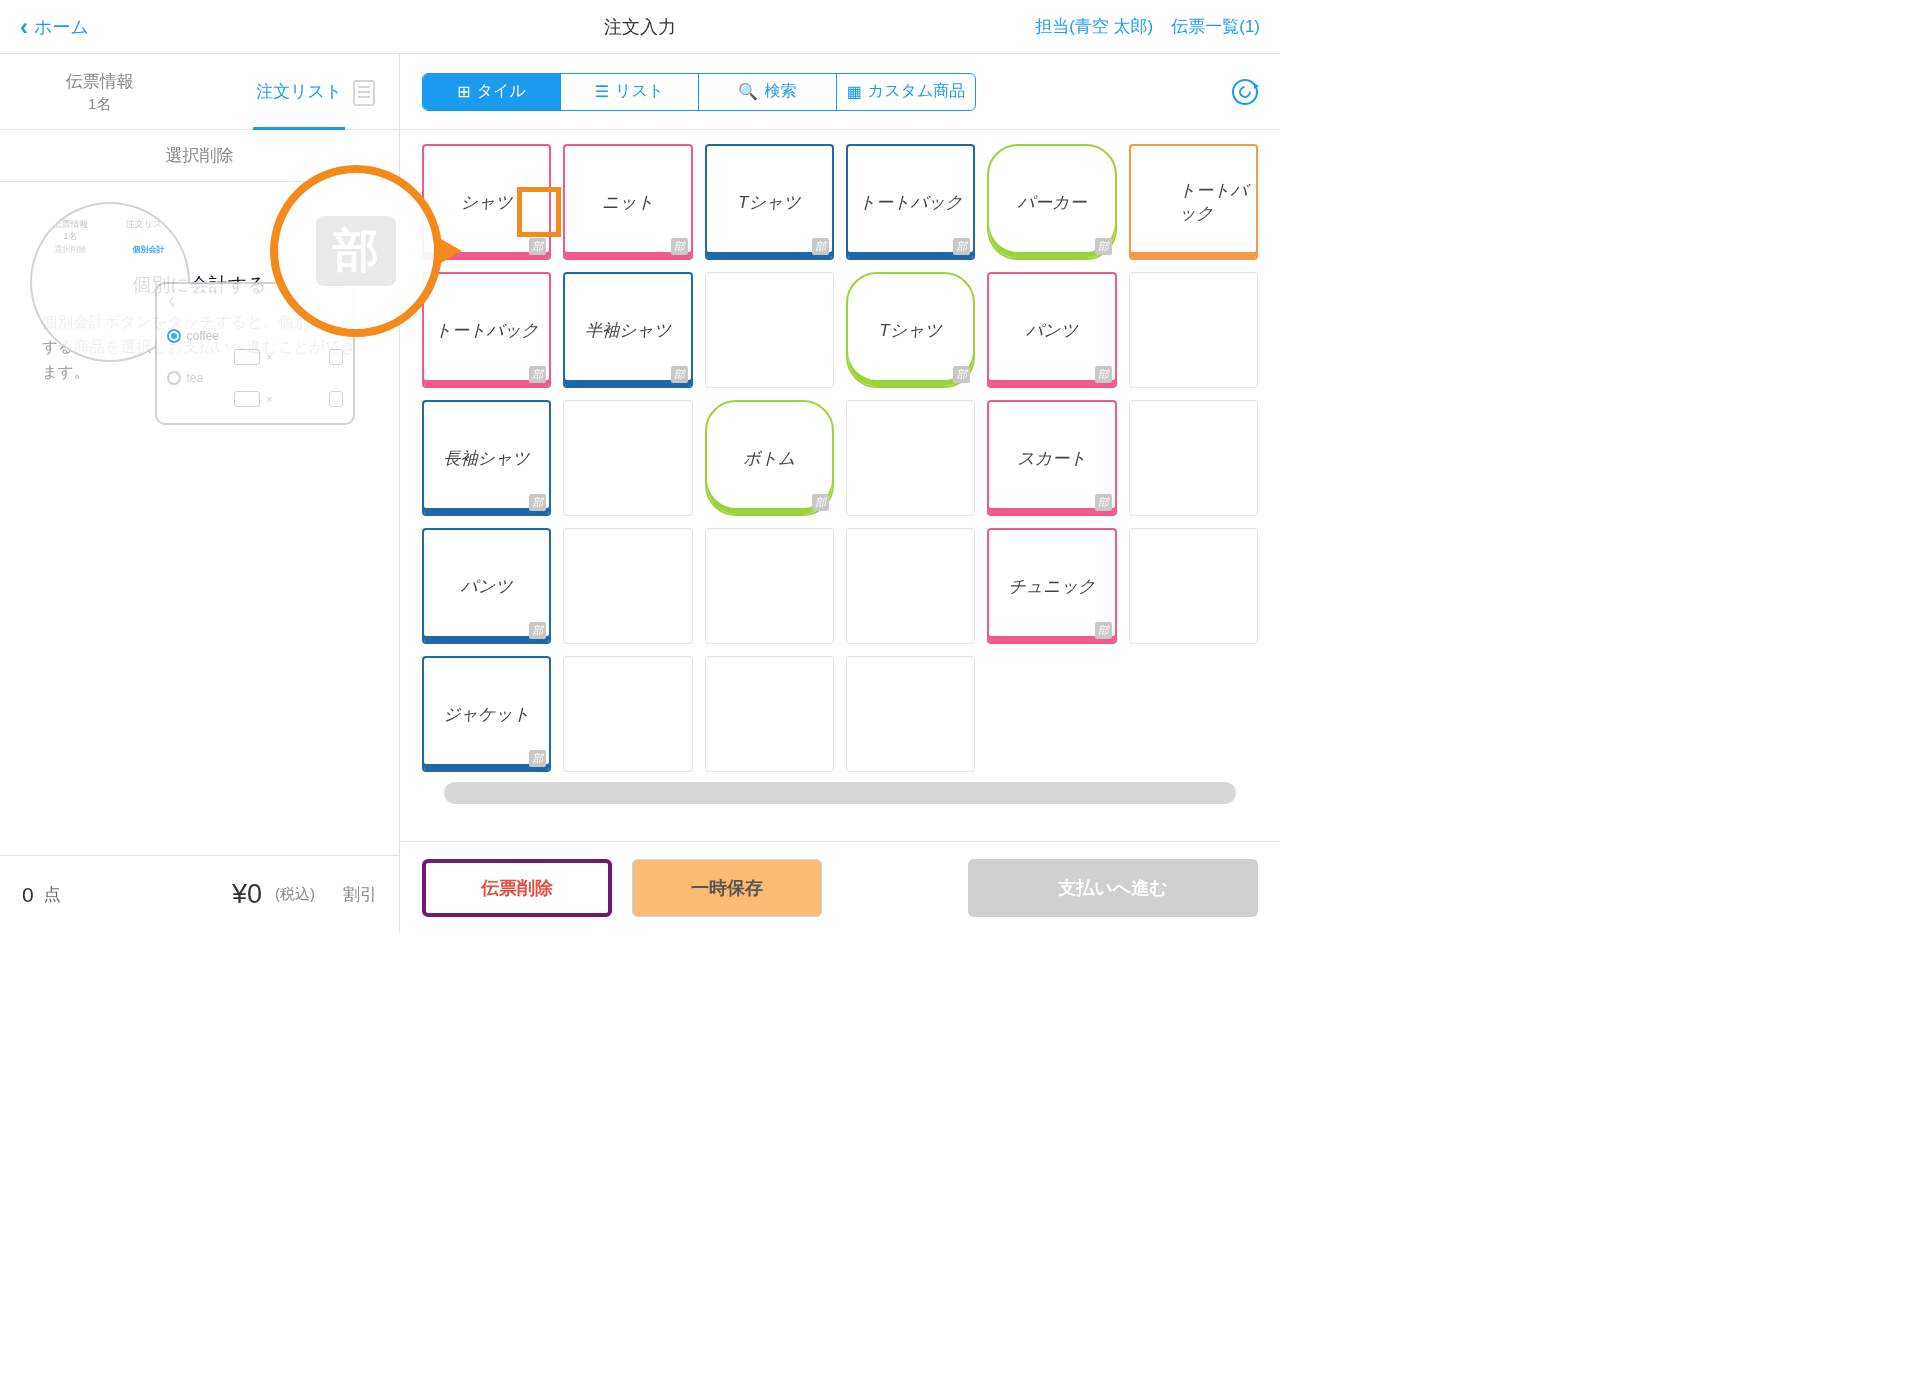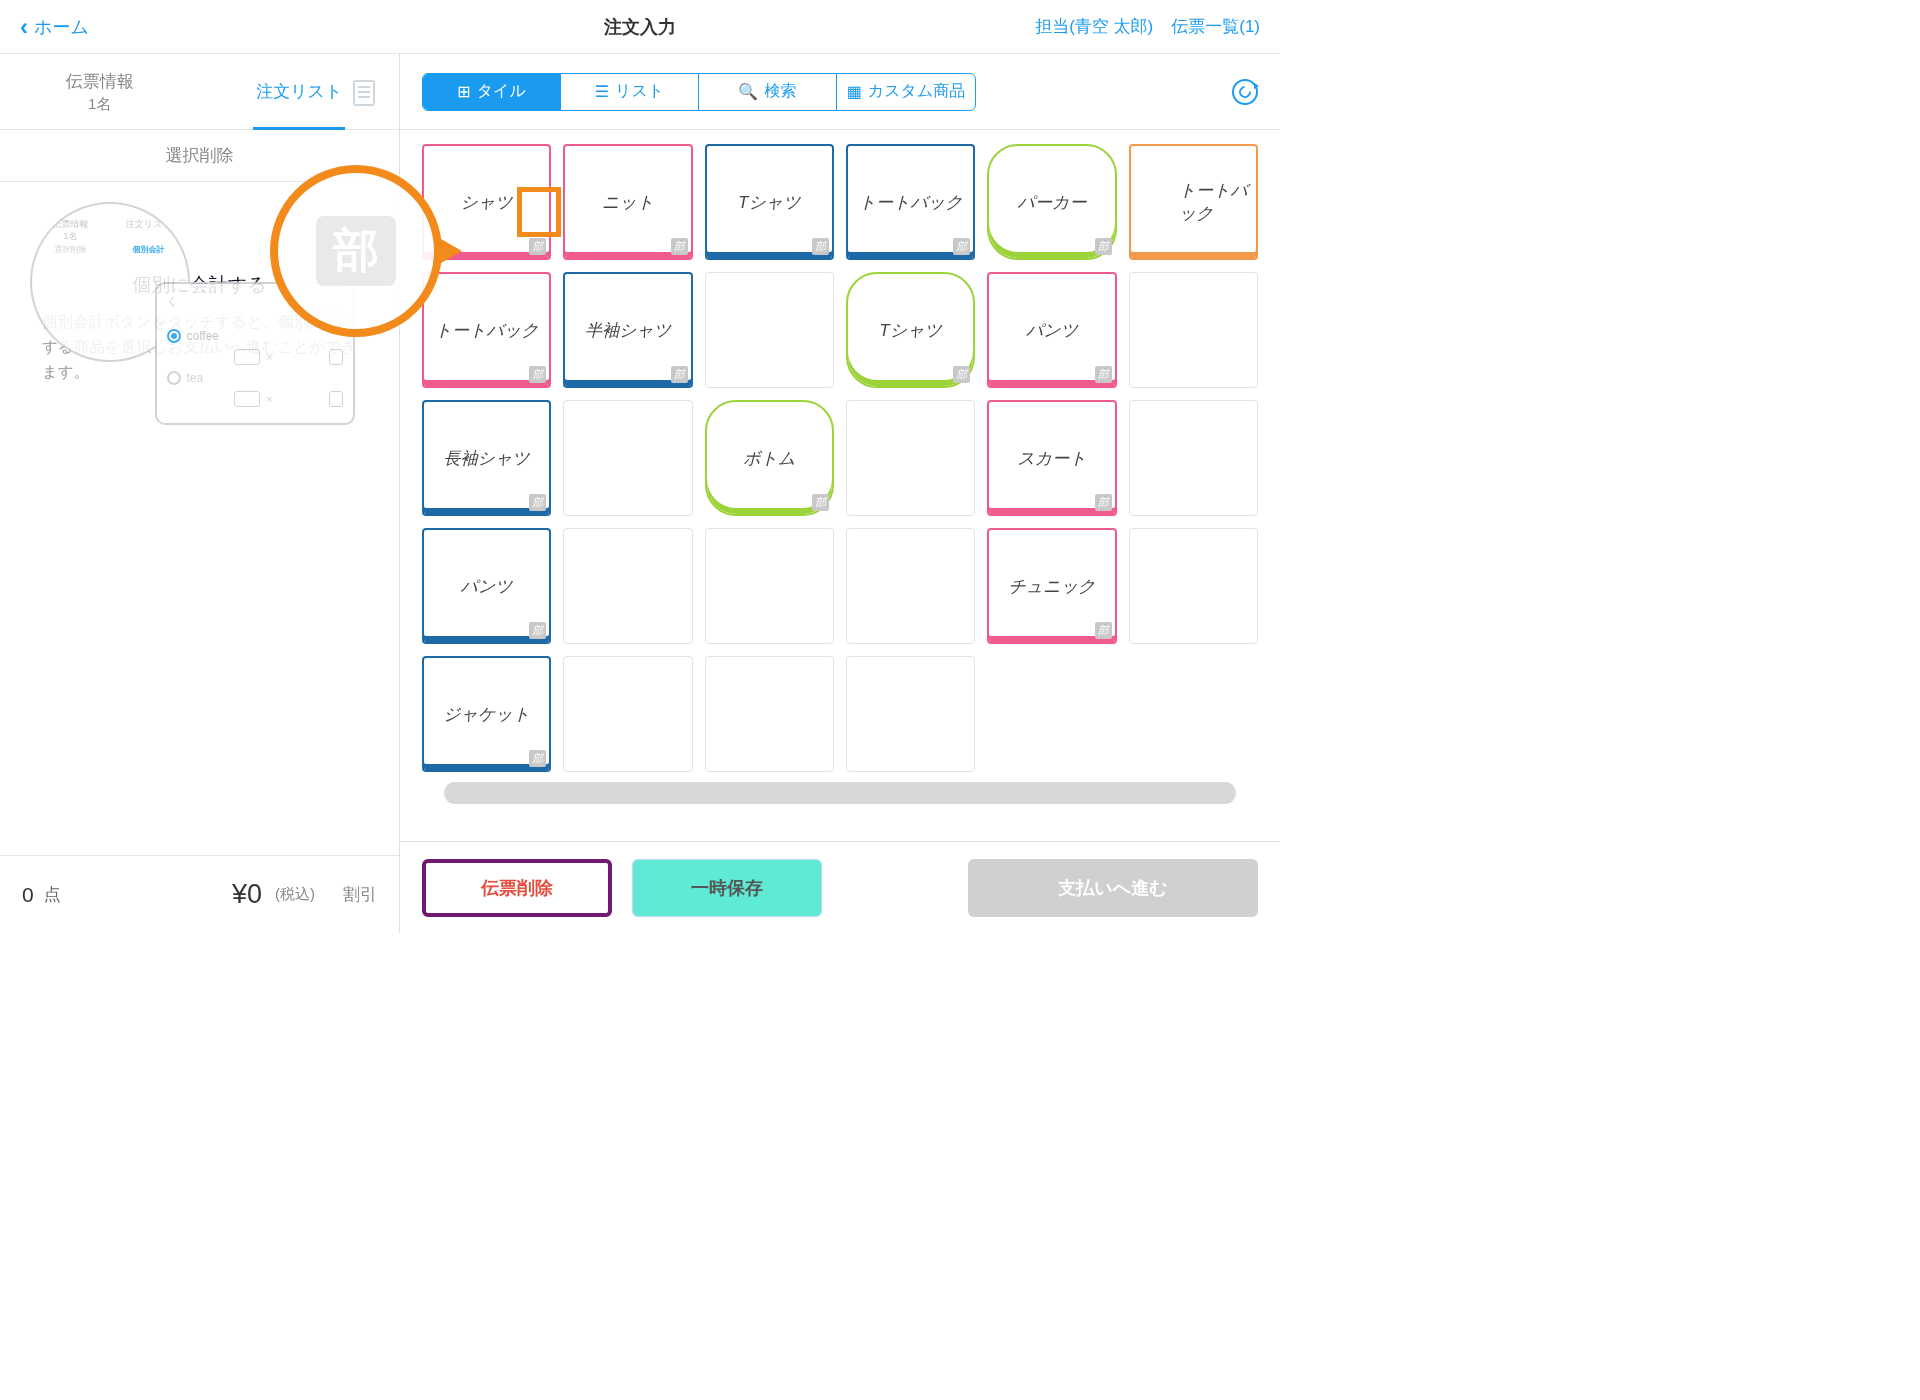--- a/index.html
+++ b/index.html
@@ -1,21 +1,21 @@
 <!DOCTYPE html>
 <html><head>
 <meta charset="utf-8">
 <style>
 * { margin: 0; padding: 0; box-sizing: border-box; font-family: -apple-system, "Hiragino Sans", sans-serif; }
 body { background: #fff; width: 1280px; height: 933px; overflow: hidden; position: relative; }
 
 .header { height: 54px; display: flex; align-items: center; justify-content: space-between; padding: 0 20px; border-bottom: 1px solid #e5e5e5; }
 .header-left { display: flex; align-items: center; gap: 6px; color: #1b9bf0; font-size: 18px; }
 .back-chev { font-size: 24px; font-weight: 600; }
-.header-title { font-size: 18px; font-weight: 700; color: #333; position: absolute; left: 50%; transform: translateX(-50%); }
+.header-title { font-size: 18px; font-weight: 400; color: #333; position: absolute; left: 50%; transform: translateX(-50%); }
 .header-right { display: flex; gap: 18px; color: #1b9bf0; font-size: 17px; }
 
 .main { display: flex; height: calc(100% - 54px); }
 
 .sidebar { width: 400px; border-right: 1px solid #e0e0e0; display: flex; flex-direction: column; background: #fff; }
 .tabs { display: flex; height: 76px; border-bottom: 1px solid #e5e5e5; }
 .tab { flex: 1; display: flex; flex-direction: column; align-items: center; justify-content: center; font-size: 17px; color: #888; position: relative; }
 .tab.active { color: #1b9bf0; }
 .tab.active::after { content: ''; position: absolute; bottom: -1px; left: 50%; transform: translateX(-50%); width: 92px; height: 3px; background: #1b9bf0; }
 .tab .sub { font-size: 15px; margin-top: 2px; }
@@ -76,21 +76,21 @@
 .tile.green { border-color:#9dd33a; box-shadow: inset 0 -6px 0 #9dd33a; border-radius: 31px; }
 .tile.orange { border-color:#f2994a; box-shadow: inset 0 -6px 0 #f2994a; padding-left: 48px; }
 
 .hl-box { position:absolute; width:44px; height:50px; border:5px solid #f28a1c; z-index:4; }
 
 .scroll-track { height:22px; background:#d8d8d8; border-radius:11px; margin:10px 22px 0; }
 
 .bottom-bar { height: 92px; background:#fff; border-top:1px solid #e0e0e0; display:flex; align-items:center; padding:0 22px; gap:20px; }
 .btn { height:58px; border-radius:6px; display:flex; align-items:center; justify-content:center; font-size:18px; font-weight:600; }
 .btn-del { width:190px; border:4px solid #701a75; color:#e74c3c; background:#fff; }
-.btn-save { width:190px; border:1px solid #bcd9ef; color:#555; background:#5eead4; }
+.btn-save { width:190px; border:1px solid #bcd9ef; color:#555; background:#fdba74; }
 .btn-pay { width:290px; margin-left:auto; background:#d0d0d0; color:#fff; }
 </style>
 </head>
 <body>
 
 <div class="header">
   <div class="header-left">
     <span class="back-chev">‹</span>
     <span>ホーム</span>
   </div>

